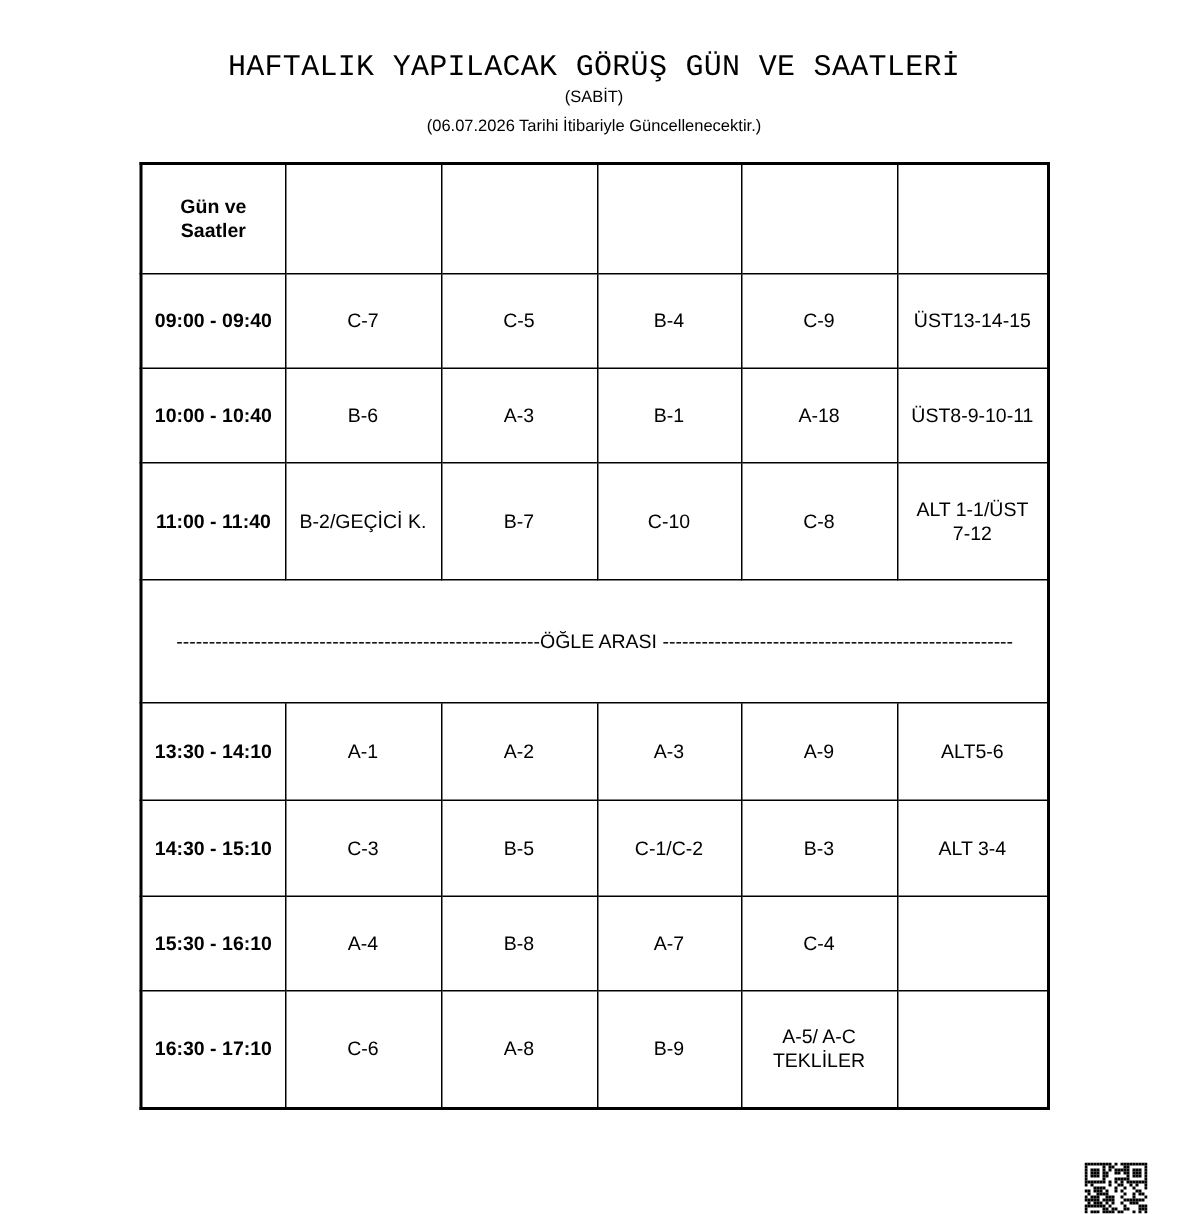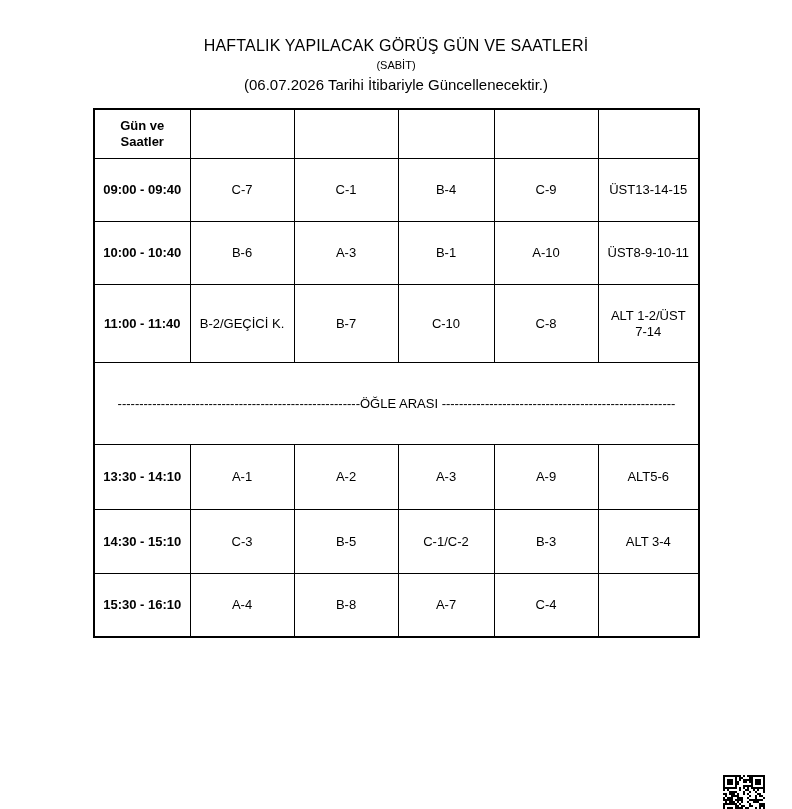--- a/index.html
+++ b/index.html
@@ -13,40 +13,40 @@
     font-family: "Liberation Sans", "DejaVu Sans", sans-serif;
     color: #000000;
   }
   .title-block {
     position: absolute;
     top: 36px;
     left: 0;
     width: 792px;
     text-align: center;
   }
-  .title-line1 { font-size: 16px; line-height: 20px; letter-spacing: 0.2px; }
+  .title-line1 { font-size: 20px; line-height: 20px; letter-spacing: 0.2px; font-family: Liberation Mono, monospace; }
   .title-line2 { font-size: 11px; line-height: 19px; }
-  .title-line3 { font-size: 15px; line-height: 19px; }
+  .title-line3 { font-size: 11px; line-height: 19px; }
 
   table.schedule {
     position: absolute;
     left: 93px;
     top: 108px;
     width: 605px;
     border-collapse: collapse;
     table-layout: fixed;
     border: 2px solid #000;
   }
   table.schedule td {
     border: 1px solid #000;
     text-align: center;
     vertical-align: middle;
     font-size: 13px;
     line-height: 16px;
-    padding: 8px 5px;
+    padding: 20px 5px;
     overflow: hidden;
   }
   td.corner { font-weight: bold; padding: 2px 10px; }
   td.day    { font-weight: bold; padding: 1px 2px; }
   td.time   { font-weight: bold; white-space: nowrap; padding: 2px 1px; }
   td.lunch  { white-space: nowrap; letter-spacing: 0; font-size: 13px; }
 
   tr.rh39 { height: 39px; }
   tr.rh23 { height: 23px; }
   tr.rh63 { height: 63px; margin-left: 18px; }
@@ -87,40 +87,40 @@
       <td class="corner">Gün ve Saatler</td>
       <td></td>
       <td></td>
       <td></td>
       <td></td>
       <td></td>
     </tr>
     <tr class="rh63">
       <td class="time">09:00 - 09:40</td>
       <td>C-7</td>
-      <td>C-1</td>
+      <td>C-5</td>
       <td>B-4</td>
       <td>C-9</td>
       <td>ÜST13-14-15</td>
     </tr>
     <tr class="rh63">
       <td class="time">10:00 - 10:40</td>
       <td>B-6</td>
       <td>A-3</td>
       <td>B-1</td>
-      <td>A-10</td>
+      <td>A-18</td>
       <td>ÜST8-9-10-11</td>
     </tr>
     <tr class="rh78">
       <td class="time">11:00 - 11:40</td>
       <td>B-2/GEÇİCİ K.</td>
       <td>B-7</td>
       <td>C-10</td>
       <td>C-8</td>
-      <td>ALT 1-2/ÜST 7-14</td>
+      <td>ALT 1-1/ÜST 7-12</td>
     </tr>
     <tr class="rh82">
       <td class="lunch" colspan="6">--------------------------------------------------------ÖĞLE ARASI ------------------------------------------------------</td>
     </tr>
     <tr class="rh65">
       <td class="time">13:30 - 14:10</td>
       <td>A-1</td>
       <td>A-2</td>
       <td>A-3</td>
       <td>A-9</td>
@@ -133,20 +133,28 @@
       <td>C-1/C-2</td>
       <td>B-3</td>
       <td>ALT 3-4</td>
     </tr>
     <tr class="rh63">
       <td class="time">15:30 - 16:10</td>
       <td>A-4</td>
       <td>B-8</td>
       <td>A-7</td>
       <td>C-4</td>
+      <td></td>
+    </tr>
+    <tr class="rh78">
+      <td class="time">16:30 - 17:10</td>
+      <td>C-6</td>
+      <td>A-8</td>
+      <td>B-9</td>
+      <td>A-5/ A-C TEKLİLER</td>
       <td></td>
     </tr>
   </tbody>
 </table>
 
 <div class="qr">
   <svg id="qr-svg" viewBox="0 0 42 42" xmlns="http://www.w3.org/2000/svg">
       <rect x="0" y="0" width="2" height="2"></rect>
       <rect x="2" y="0" width="2" height="2"></rect>
       <rect x="4" y="0" width="2" height="2"></rect>

